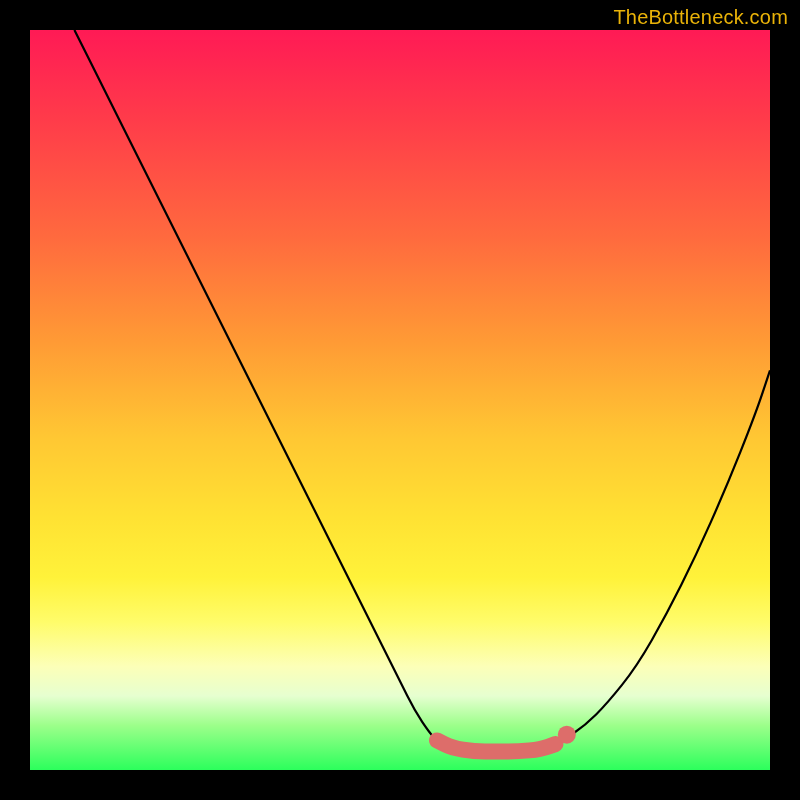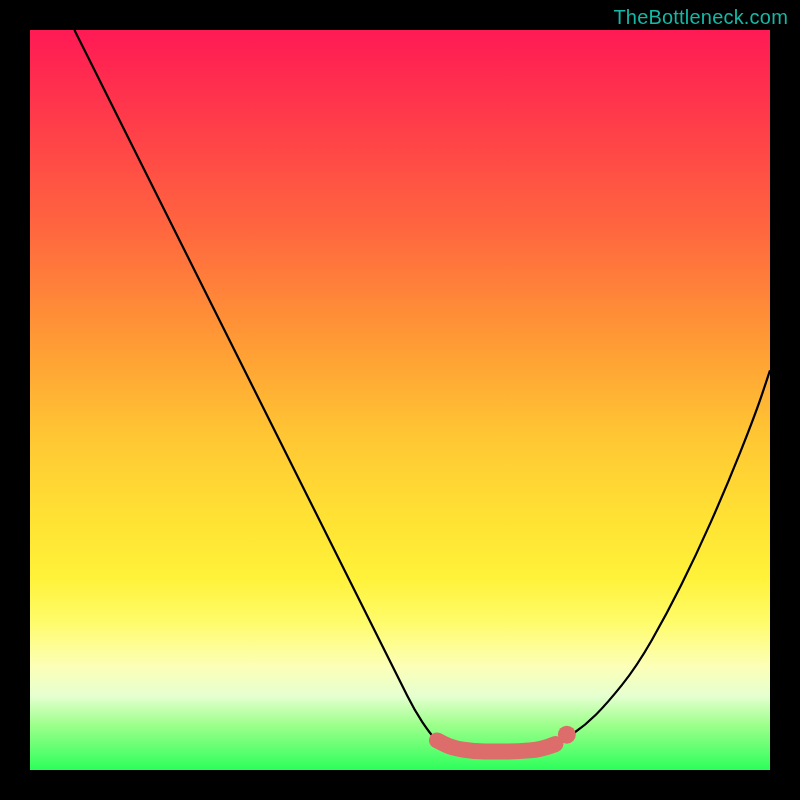--- a/index.html
+++ b/index.html
@@ -39,21 +39,21 @@
       #fcffb8 86%,
       #e6ffd0 90%,
       #9cff8a 94%,
       #2cff5c 100%
     );
   }
   .watermark {
     position: absolute;
     top: 6px;
     right: 12px;
-    color: #14b8a6;
+    color: #eab308;
     font-size: 20px;
     letter-spacing: 0.2px;
     user-select: none;
   }
   svg.curves {
     position: absolute;
     left: 0;
     top: 0;
     width: 740px;
     height: 740px;

